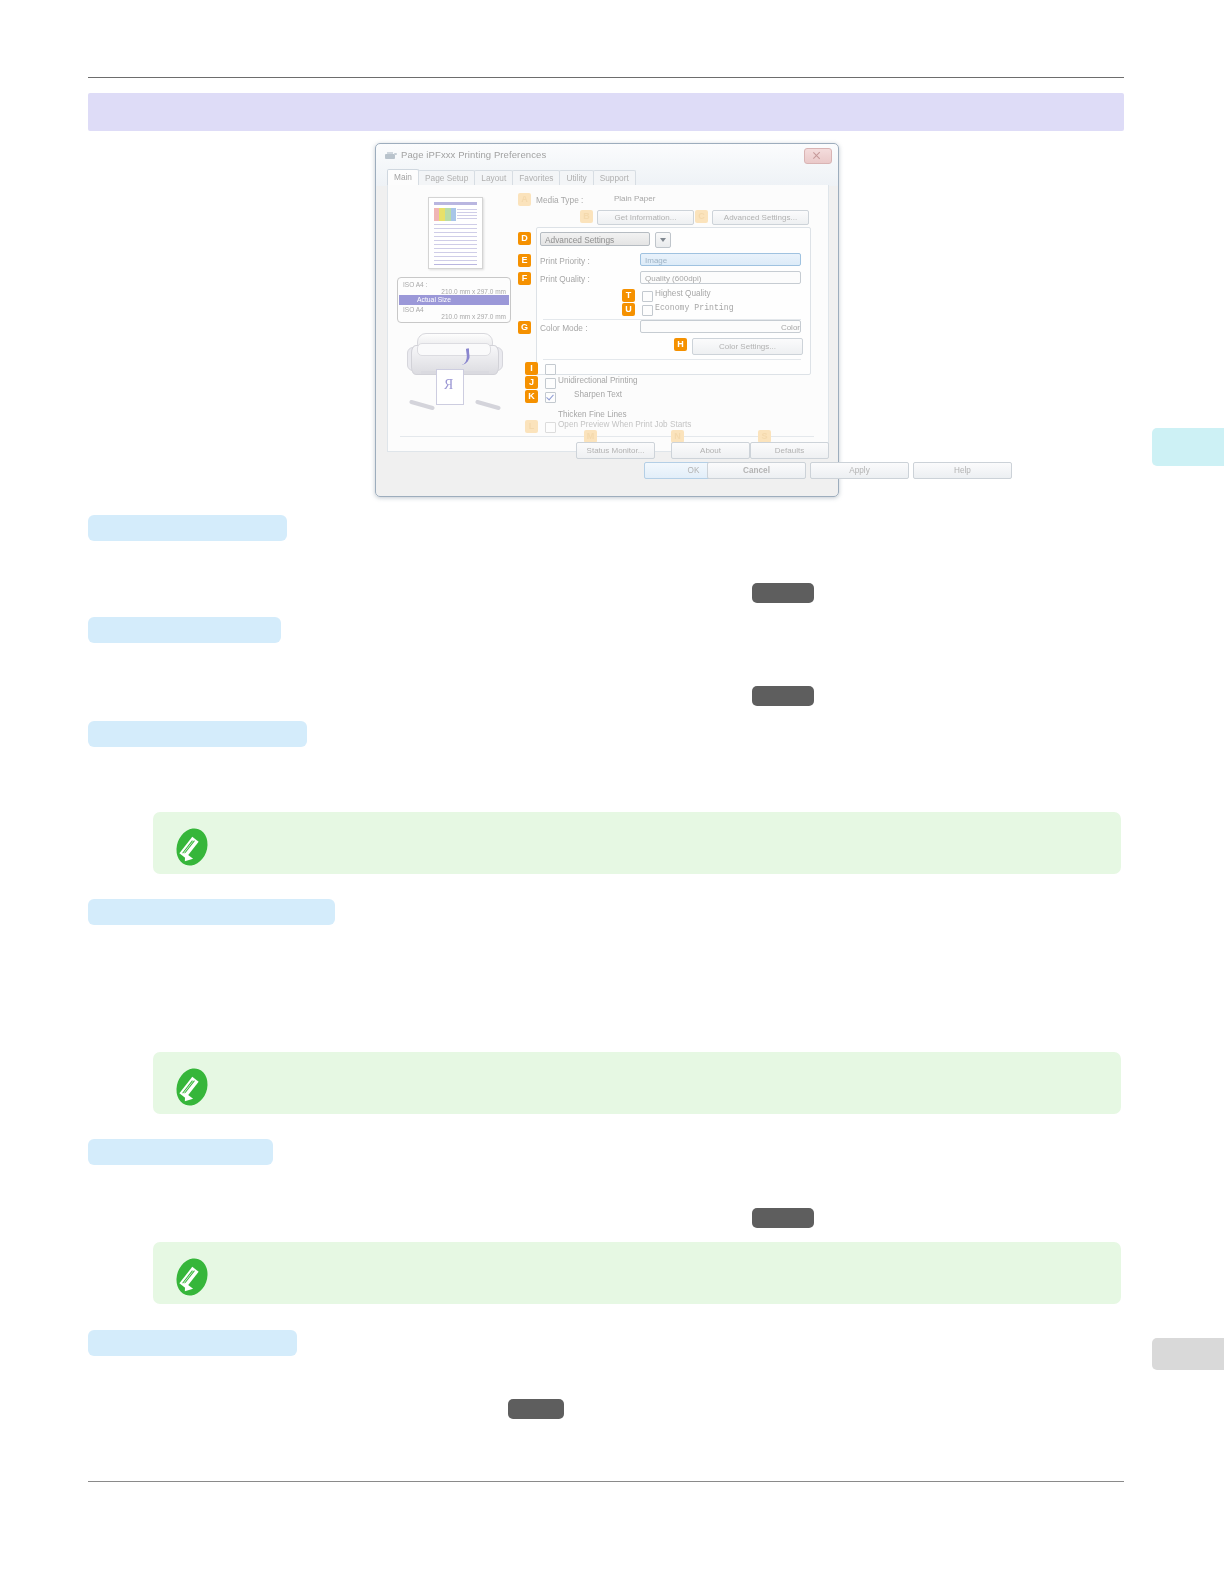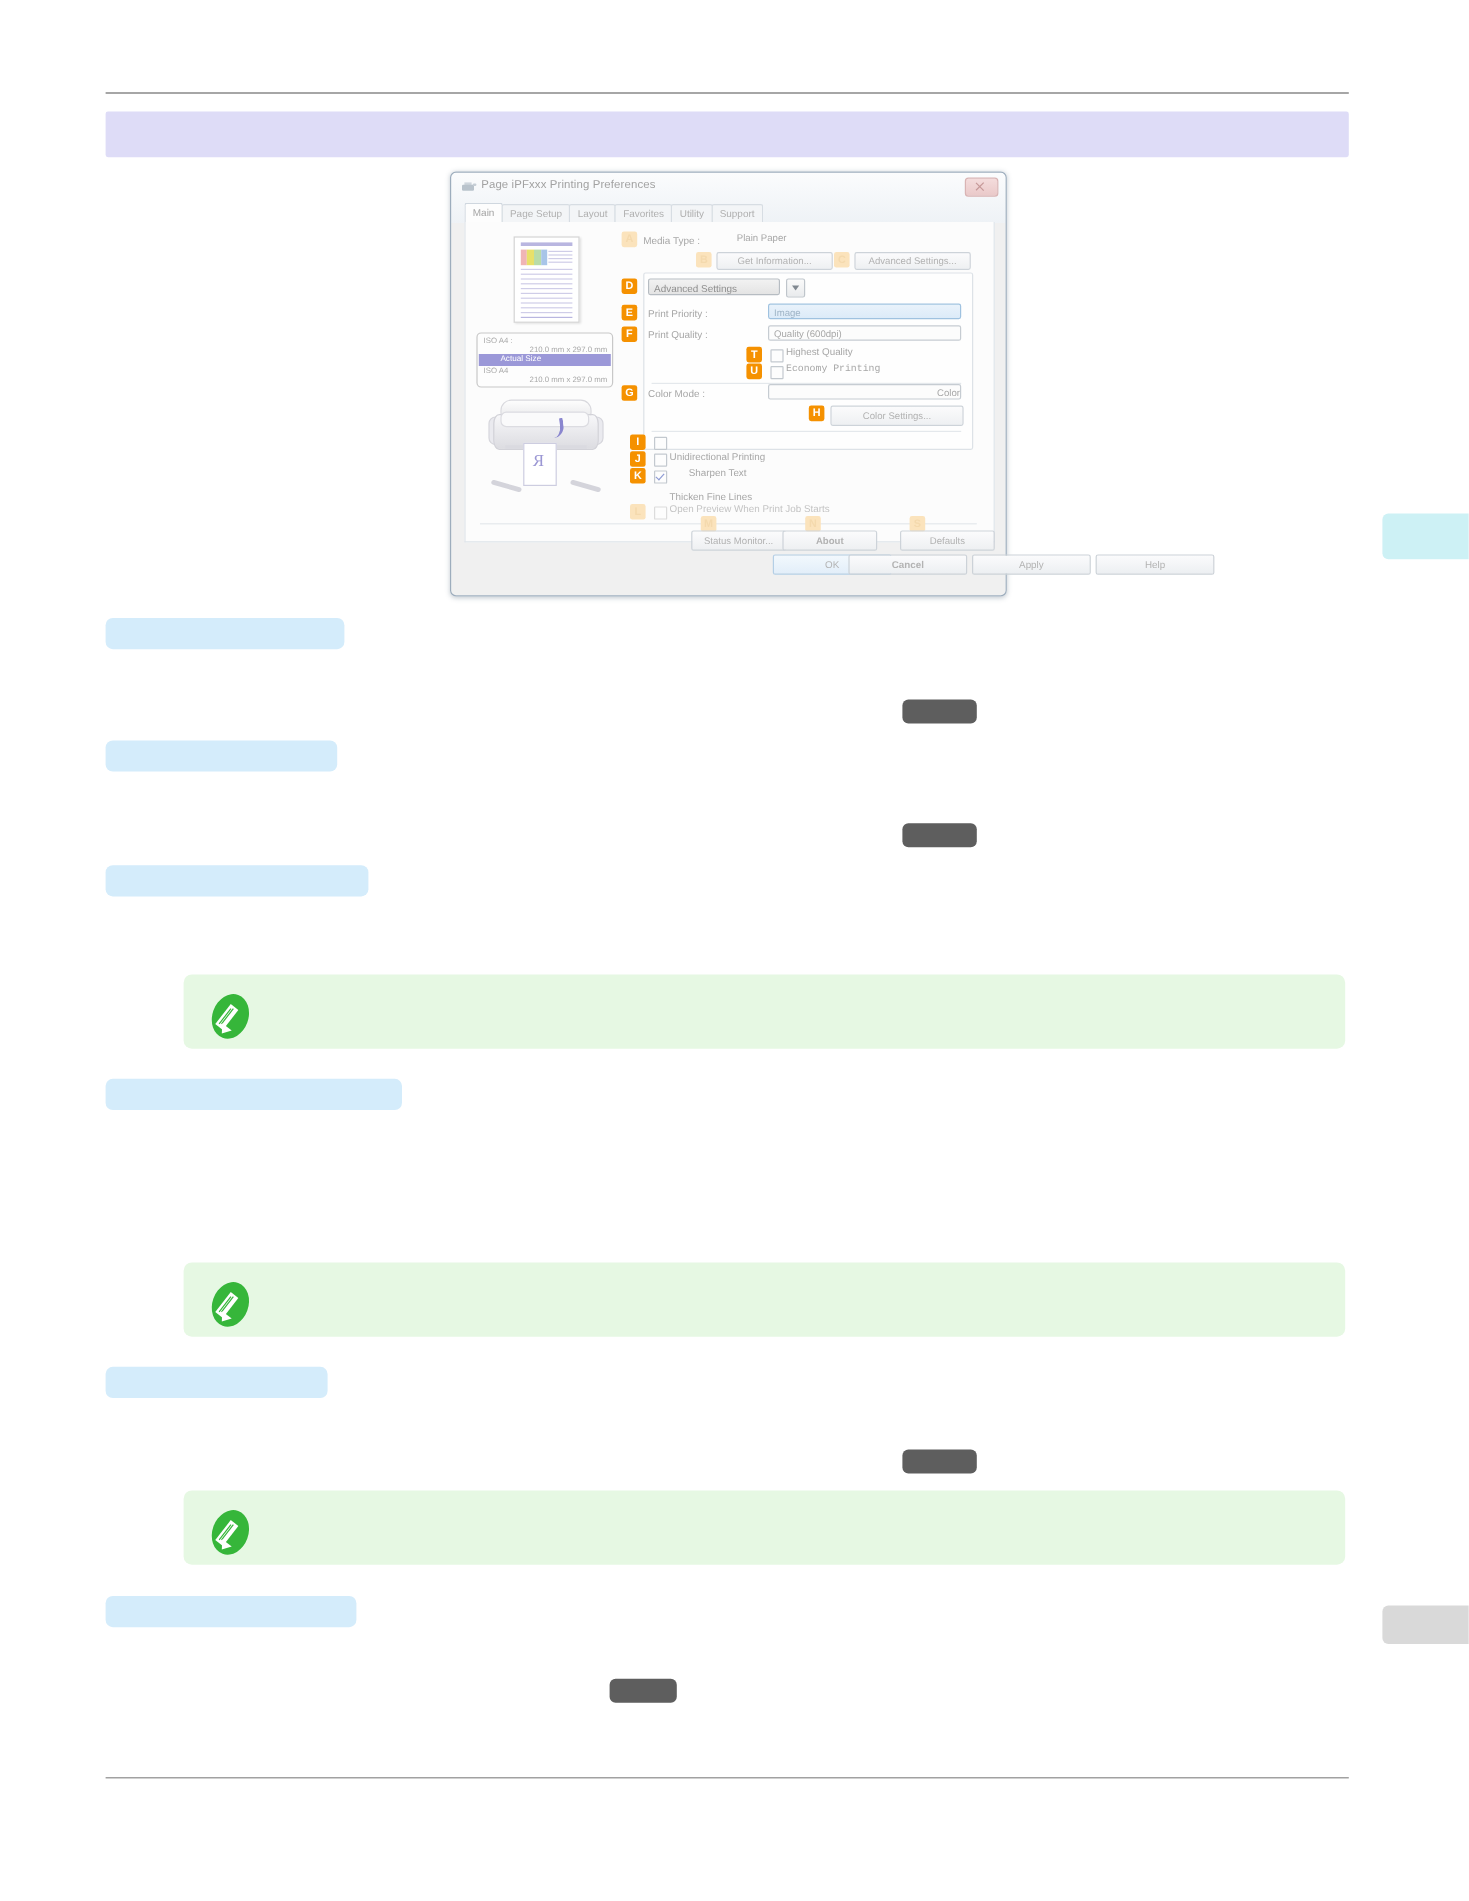--- a/index.html
+++ b/index.html
@@ -418,21 +418,21 @@
 
       <div class="badge dim" style="left:7px;top:229px;">L</div>
       <div class="cbx" style="left:27px;top:231px;border-color:#dcdcdc;"></div>
       <div class="cbx-label" style="left:40px;top:229px;color:#c4c4c4;">Open Preview When Print Job Starts</div>
     </div>
 
     <div class="hr-thin" style="left:12px;top:251px;width:414px;"></div>
     <div class="badge dim" style="left:196px;top:245px;">M</div>
     <div class="btn" style="left:188px;top:257px;width:77px;height:15px;line-height:15px;">Status Monitor...</div>
     <div class="badge dim" style="left:283px;top:245px;">N</div>
-    <div class="btn" style="left:264px;top:257px;width:77px;height:15px;line-height:15px;font-weight:bold;">About</div>
+    <div class="btn" style="left:283px;top:257px;width:77px;height:15px;line-height:15px;">About</div>
     <div class="badge dim" style="left:370px;top:245px;">S</div>
     <div class="btn" style="left:362px;top:257px;width:77px;height:15px;line-height:15px;">Defaults</div>
   </div>
 
   <div id="dlg-footer">
     <div class="fbtn primary" style="left:217px;">OK</div>
     <div class="fbtn" style="left:320px;font-weight:bold;">Cancel</div>
     <div class="fbtn" style="left:423px;">Apply</div>
     <div class="fbtn" style="left:526px;">Help</div>
   </div>

